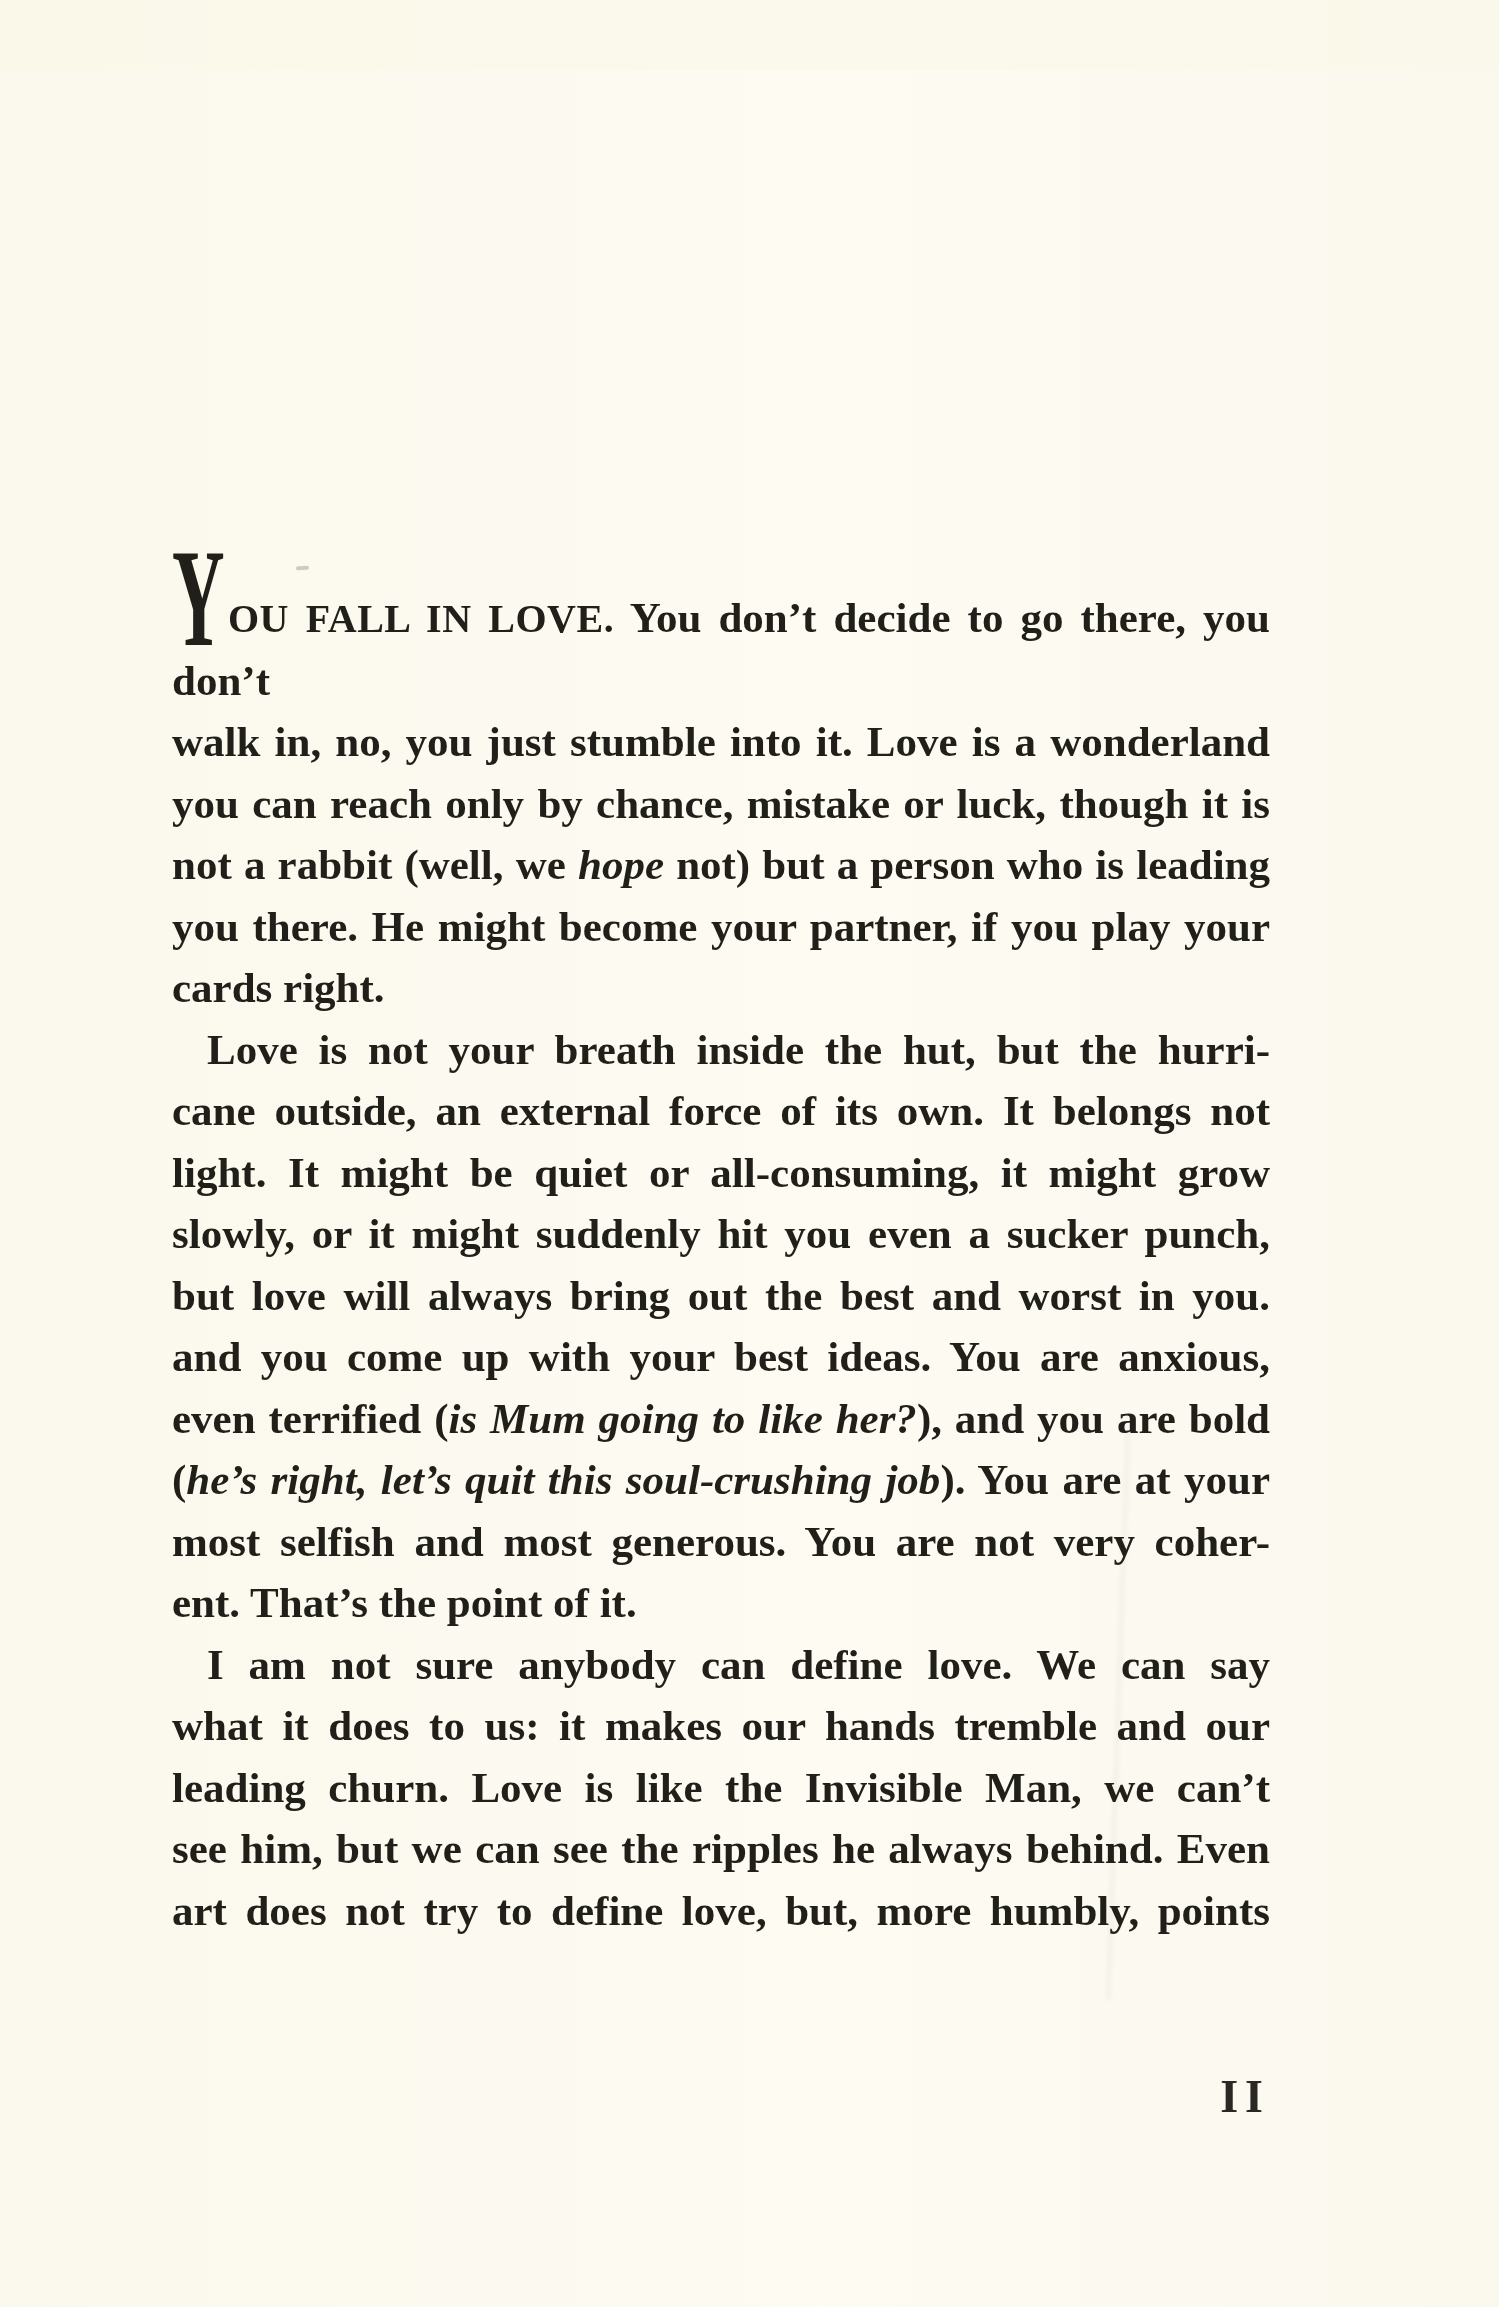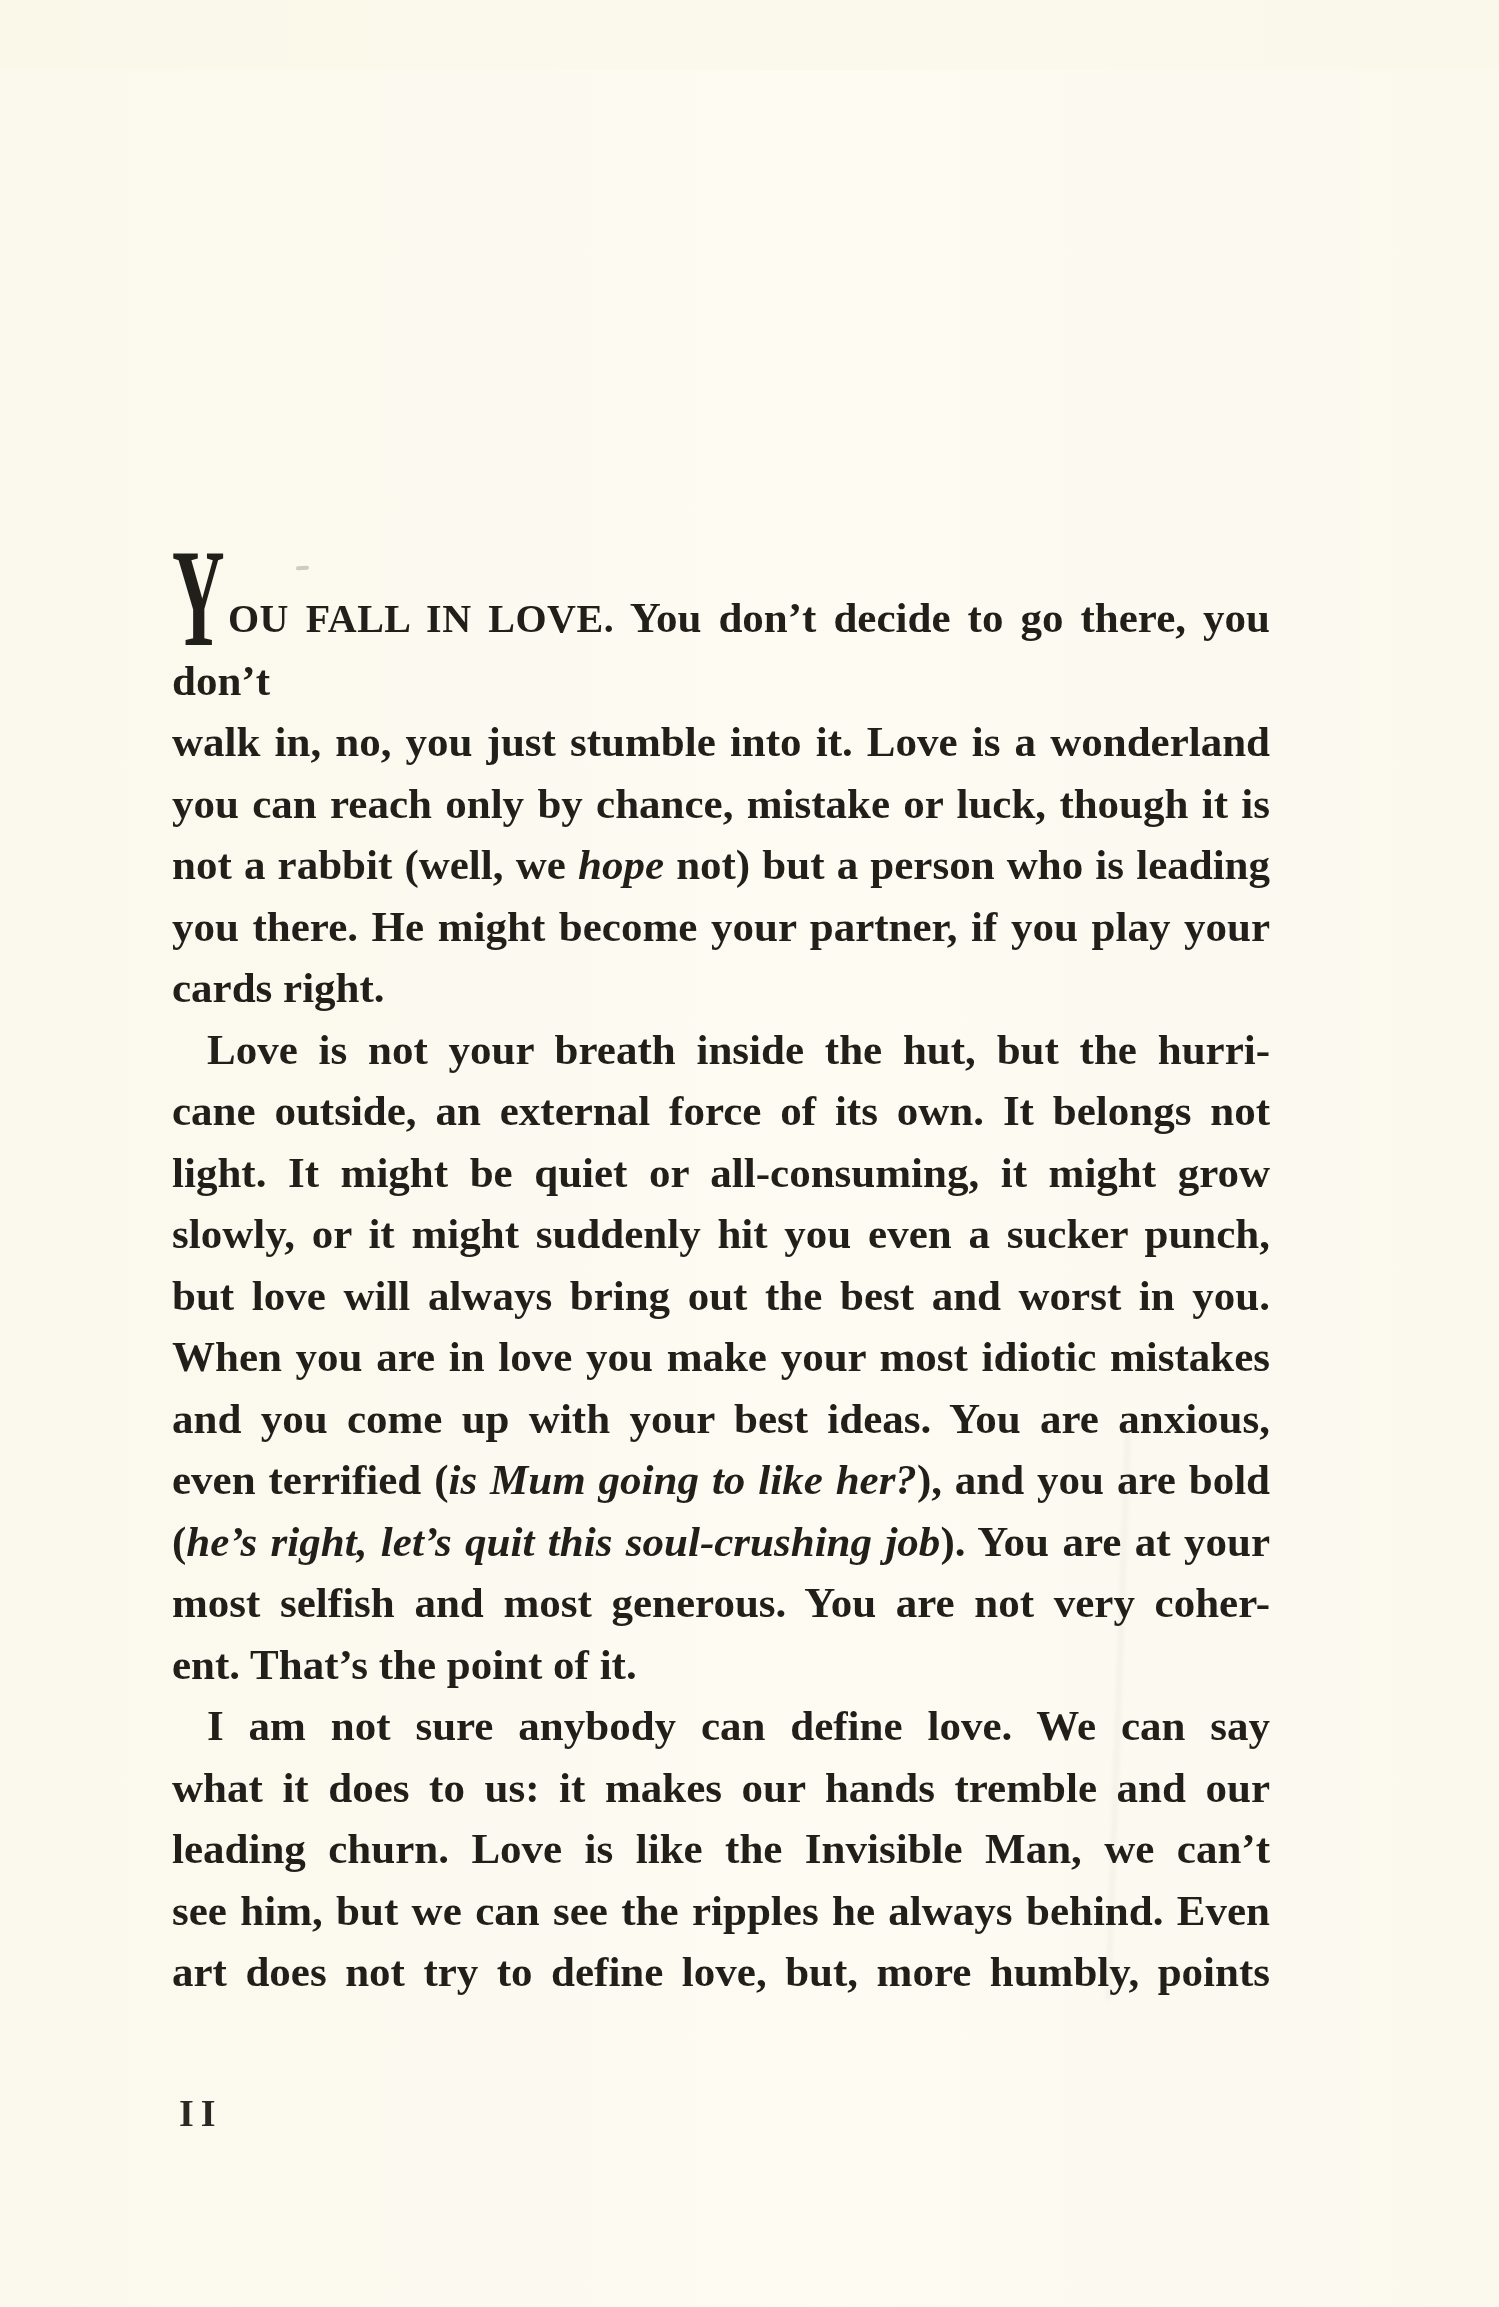--- a/index.html
+++ b/index.html
@@ -56,27 +56,26 @@
     vertical-align: baseline;
     position: relative;
     top: 13px;
     margin-right: 6px;
   }
   .folio {
     position: absolute;
     left: 172px;
     top: 2072px;
     width: 1098px;
-    text-align: left;
-    font-size: 38px;
+    text-align: right;
+    font-size: 46px;
     line-height: 1.1;
     letter-spacing: 7px;
     text-indent: 7px;
     color: #2a2822;
-    margin-top: 21px;
   }
   
   .scan-speck {
     position: absolute;
     left: 296px;
     top: 566px;
     width: 13px;
     height: 4px;
     background: #cfccbd;
     border-radius: 2px;
@@ -114,21 +113,20 @@
       <div class="line j"><span class="seg-r">walk in, no, you just stumble into it. Love is a wonderland</span></div>
       <div class="line j"><span class="seg-r">you can reach only by chance, mistake or luck, though it is</span></div>
       <div class="line j"><span class="seg-r">not a rabbit (well, we </span><span class="seg-i">hope</span><span class="seg-r"> not) but a person who is leading</span></div>
       <div class="line j"><span class="seg-r">you there. He might become your partner, if you play your</span></div>
       <div class="line"><span class="seg-r">cards right.</span></div>
       <div class="line j ind"><span class="seg-r">Love is not your breath inside the hut, but the hurri-</span></div>
       <div class="line j"><span class="seg-r">cane outside, an external force of its own. It belongs not</span></div>
       <div class="line j"><span class="seg-r">light. It might be quiet or all-consuming, it might grow</span></div>
       <div class="line j"><span class="seg-r">slowly, or it might suddenly hit you even a sucker punch,</span></div>
       <div class="line j"><span class="seg-r">but love will always bring out the best and worst in you.</span></div>
-      <div class="line j"><span class="seg-r">When you are in love you make your most idiotic mistakes</span></div>
       <div class="line j"><span class="seg-r">and you come up with your best ideas. You are anxious,</span></div>
       <div class="line j"><span class="seg-r">even terrified (</span><span class="seg-i">is Mum going to like her?</span><span class="seg-r">), and you are bold</span></div>
       <div class="line j"><span class="seg-r">(</span><span class="seg-i">he’s right, let’s quit this soul-crushing job</span><span class="seg-r">). You are at your</span></div>
       <div class="line j"><span class="seg-r">most selfish and most generous. You are not very coher-</span></div>
       <div class="line"><span class="seg-r">ent. That’s the point of it.</span></div>
       <div class="line j ind"><span class="seg-r">I am not sure anybody can define love. We can say</span></div>
       <div class="line j"><span class="seg-r">what it does to us: it makes our hands tremble and our</span></div>
       <div class="line j"><span class="seg-r">leading churn. Love is like the Invisible Man, we can’t</span></div>
       <div class="line j"><span class="seg-r">see him, but we can see the ripples he always behind. Even</span></div>
       <div class="line j"><span class="seg-r">art does not try to define love, but, more humbly, points</span></div>

